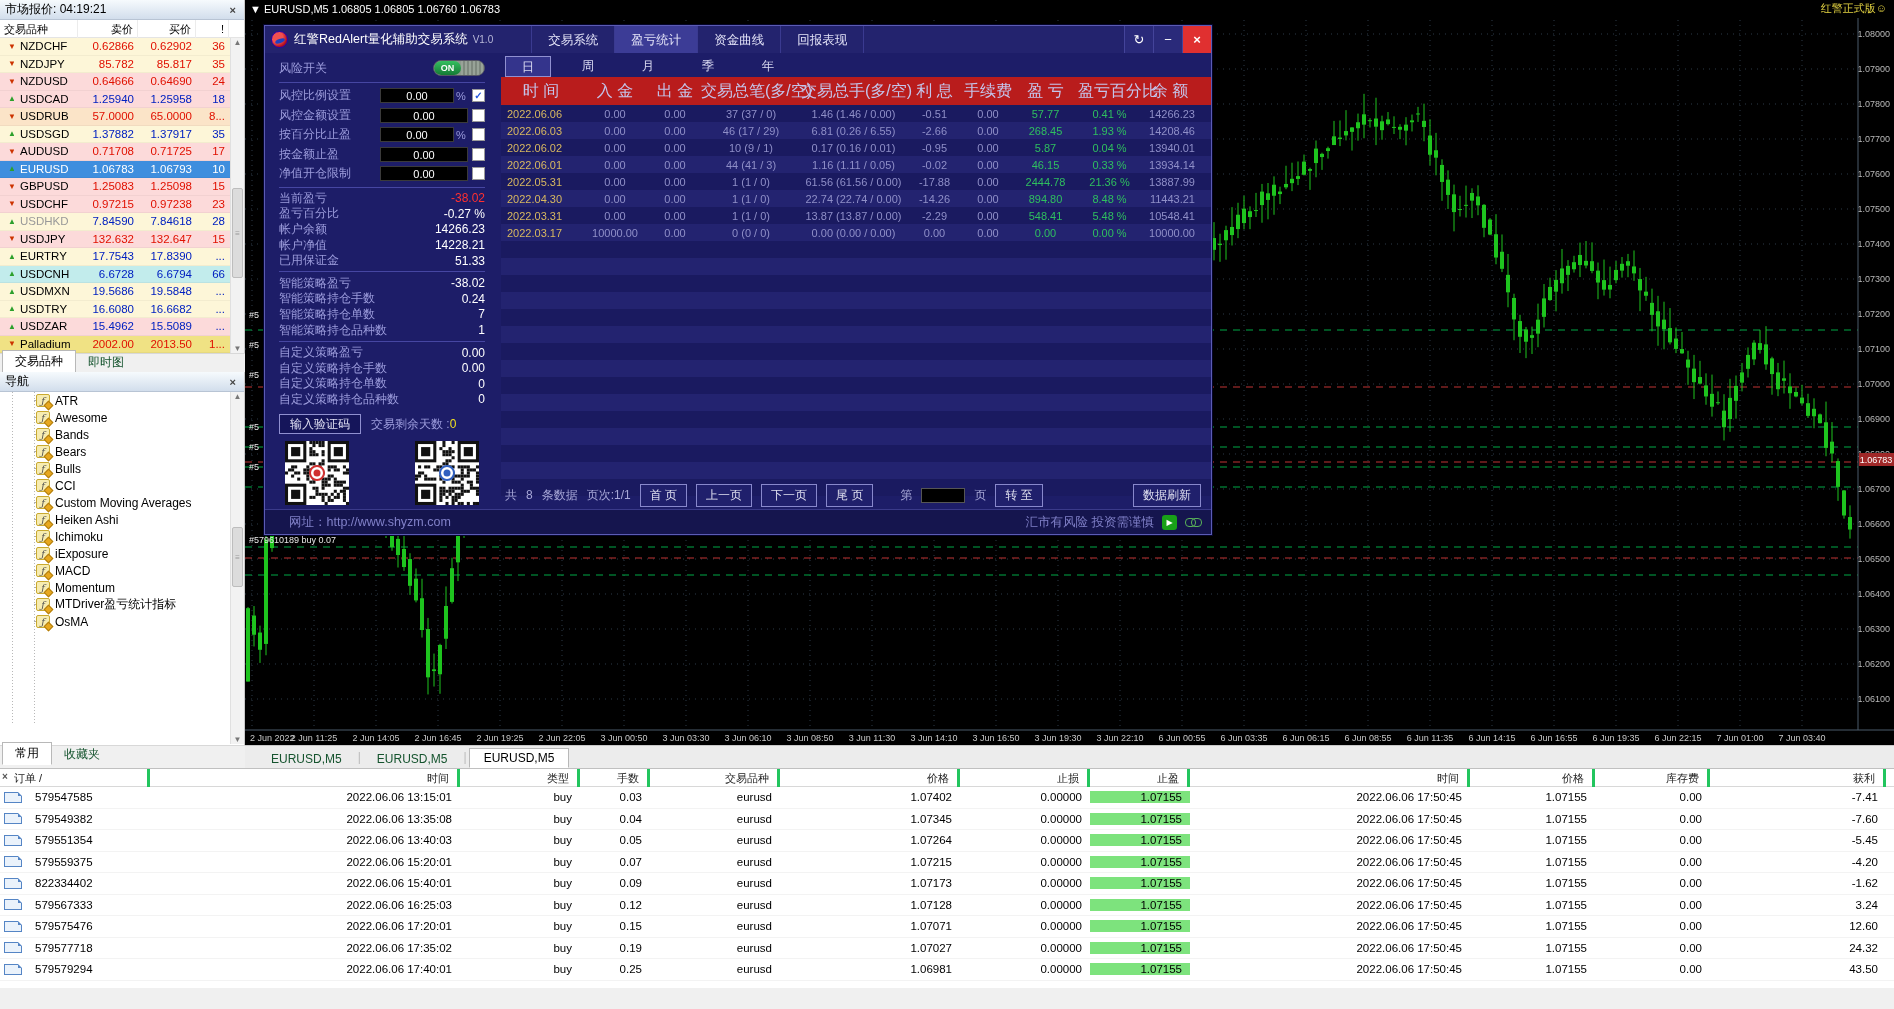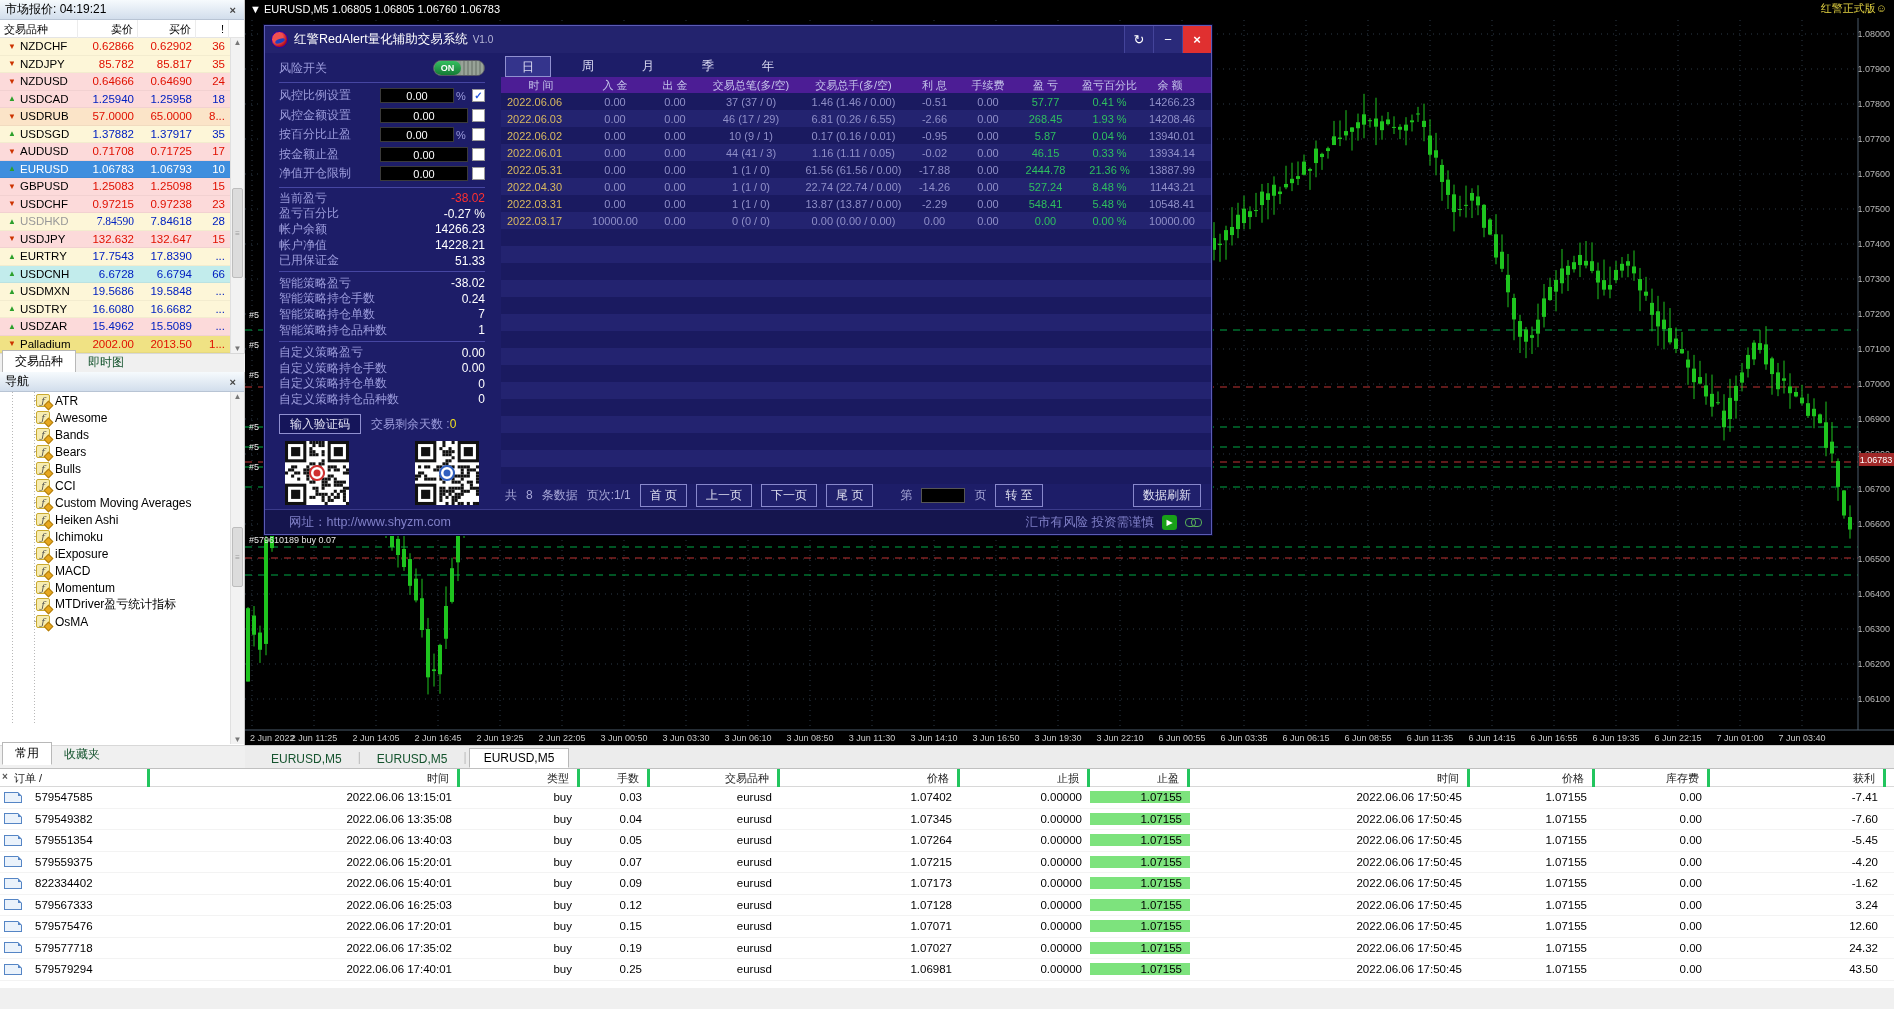--- a/index.html
+++ b/index.html
@@ -110,21 +110,21 @@
   .qr-row { display:flex; justify-content:space-between; margin-top:6px; padding:0 6px;}
   .qr-box { text-align:center; }
   .qr-box svg { background:#fff; display:block; }
   .qr-cap { color:#b8b8e8; font-size:12px; margin-top:3px; }
 
   .dlg-table { position:absolute; left:226px; top:27px; right:0; bottom:25px; }
   .period-tabs { display:flex; gap:14px; padding:3px 0 0 14px; height:24px;}
   .ptab { width:46px; text-align:center; color:#d8d8f0; font-size:12.5px; padding-top:2px;}
   .ptab.active { background:#34348c; border:1px solid #9090d0; }
   .tgrid { display:grid; grid-template-columns:80px 68px 52px 100px 105px 57px 50px 65px 63px 58px; margin-left:10px; }
-  .thead { background:#4c1d95; color:#c4c4ea; font-size:11px; height:16px; align-items:center;}
+  .thead { background:#b91c1c; color:#c4c4ea; font-size:16px; height:28px; align-items:center;}
   .thead span { text-align:center; white-space:nowrap; }
   .trow { height:17px; font-size:11px; color:#8f8fc8; align-items:center;}
   .trow.odd { background:#1a1a60; } .trow.even { background:#232370; }
   .trow span { text-align:center; white-space:nowrap;}
   .c-date { color:#d8b860; text-align:left !important; padding-left:6px;}
   .c-green { color:#2fbf5f; }
   .c-bal { text-align:right !important; padding-right:4px;}
   .stripe { height:17px; margin-left:10px;}
   .pager { position:absolute; left:14px; right:10px; bottom:3px; height:22px; display:flex; align-items:center; gap:9px; color:#a8a8d8; font-size:12px;}
   .pbtn { border:1px solid #8888cc; background:#20206c; color:#e0e0f0; padding:2px 9px; font-size:12px; white-space:nowrap;}
@@ -907,21 +907,21 @@
           </span>
           <span style="color: rgb(224, 16, 0);">0.97215</span>
           <span style="color: rgb(224, 16, 0);">0.97238</span>
           <span style="color: rgb(224, 16, 0);">23</span>
         </div>
         <div class="mw-row" style="background: rgb(253, 246, 216);">
           <span class="mw-sym">
             <span class="mw-arrow" style="color: rgb(44, 160, 44);">▲</span>
             <span style="color: rgb(153, 153, 153);">USDHKD</span>
           </span>
-          <span style="color: rgb(0, 32, 192); font-family: Liberation Serif, serif;">7.84590</span>
+          <span style="color: rgb(0, 32, 192);">7.84590</span>
           <span style="color: rgb(0, 32, 192);">7.84618</span>
           <span style="color: rgb(0, 32, 192);">28</span>
         </div>
         <div class="mw-row" style="background: rgb(252, 218, 218);">
           <span class="mw-sym">
             <span class="mw-arrow" style="color: rgb(204, 51, 0);">▼</span>
             <span>USDJPY</span>
           </span>
           <span style="color: rgb(224, 16, 0);">132.632</span>
           <span style="color: rgb(224, 16, 0);">132.647</span>
@@ -1072,20 +1072,26 @@
       <span class="tab">EURUSD,M5</span>
       <span class="tabsep" style="margin: 0px 2px;">|</span>
       <span class="tab active">EURUSD,M5</span>
     </div>
 
   <div id="dialog">
     <div id="dlg-title">
       <span class="logo"></span>
       <span class="dlg-name">红警RedAlert量化辅助交易系统</span>
       <span class="dlg-ver">V1.0</span>
+      <div id="dlg-tabs">
+          <span class="dtab">交易系统</span>
+          <span class="dtab active">盈亏统计</span>
+          <span class="dtab">资金曲线</span>
+          <span class="dtab">回报表现</span>
+        </div>
       <div id="dlg-btns">
         <span class="dbtn">↻</span>
         <span class="dbtn">−</span>
         <span class="dbtn close">×</span>
       </div>
     </div>
 
     <div class="dlg-left">
       <div class="risk-row">
         <span class="rlabel">风险开关</span>
@@ -1531,21 +1537,21 @@
             <span class="c-bal">13887.99</span>
           </div>
           <div class="tgrid trow even">
             <span class="c-date">2022.04.30</span>
             <span>0.00</span>
             <span>0.00</span>
             <span>1 (1 / 0)</span>
             <span>22.74 (22.74 / 0.00)</span>
             <span>-14.26</span>
             <span>0.00</span>
-            <span class="c-green">527.24</span>
+            <span class="c-green">894.80</span>
             <span class="c-green">8.48 %</span>
             <span class="c-bal">11443.21</span>
           </div>
           <div class="tgrid trow odd">
             <span class="c-date">2022.03.31</span>
             <span>0.00</span>
             <span>0.00</span>
             <span>1 (1 / 0)</span>
             <span>13.87 (13.87 / 0.00)</span>
             <span>-2.29</span>

